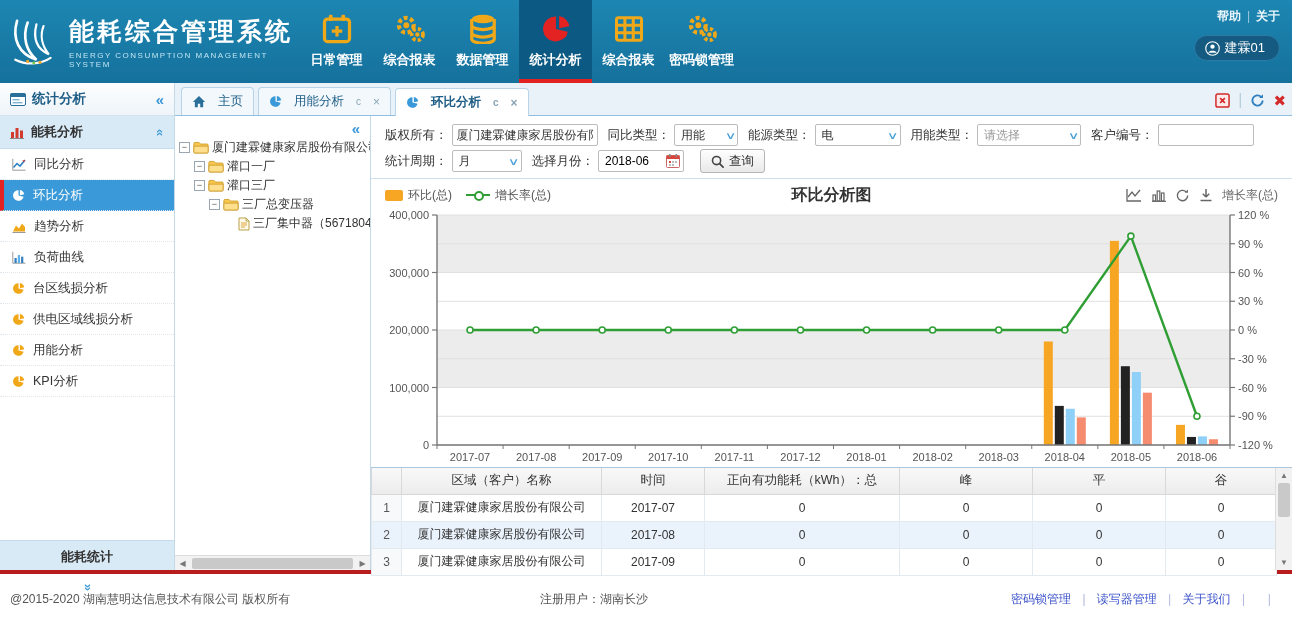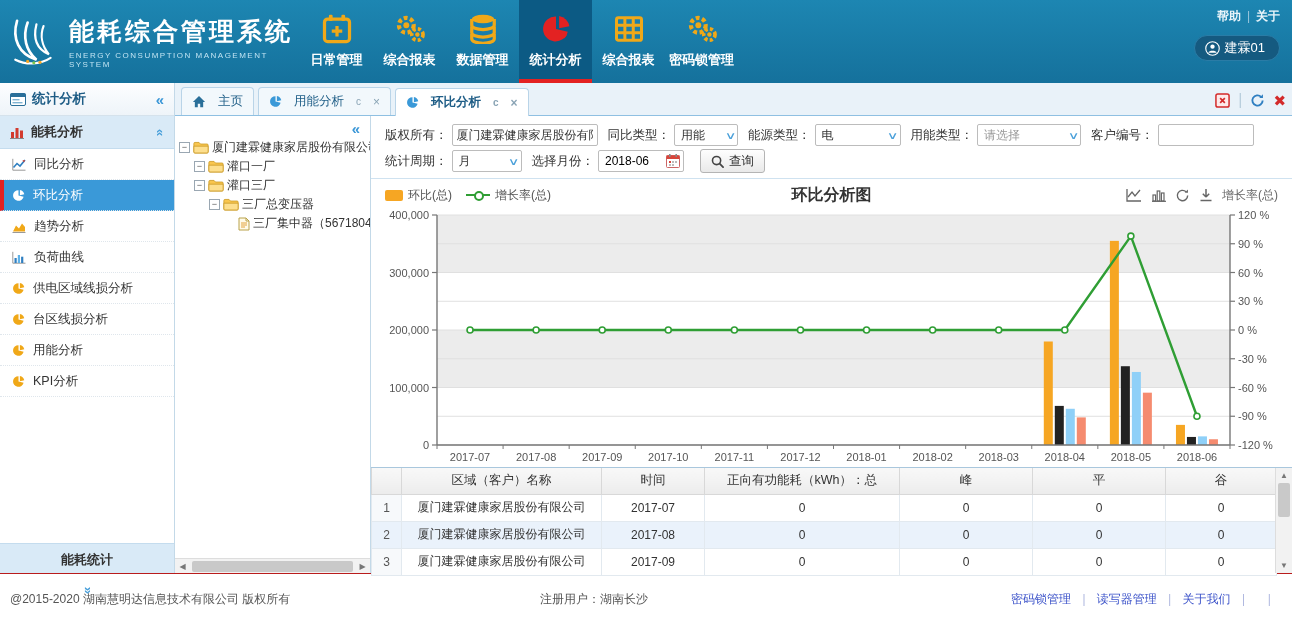--- a/index.html
+++ b/index.html
@@ -90,21 +90,21 @@
   th { background:linear-gradient(#f8f8f8,#ececec); border:1px solid #d8d8d8; border-top:none; height:26px; font-weight:normal; font-size:12.5px; }
   td { border:1px solid #e2e9ef; height:27px; text-align:center; background:#fff; }
   tr.stripe td { background:#eaf2fb; }
   td.num { background:#f7f9fb; color:#555; }
   .vscroll { position:absolute; top:0; right:0; bottom:0; width:17px; background:#f2f2f2; border-left:1px solid #ddd; display:flex; flex-direction:column; align-items:center; }
   .vs-btn { height:15px; font-size:8px; color:#777; cursor:pointer; display:flex; align-items:center; }
   .vs-thumb { width:12px; flex:0 0 34px; background:#c9c9c9; border-radius:2px; cursor:pointer; }
   .vs-space { flex:1; }
 
   
-  footer { flex:0 0 28px; border-top:1px solid #b91c1c; display:flex; align-items:center; font-size:12px; color:#555; padding:17px 10px; background:#fff; }
+  footer { flex:0 0 28px; border-top:4px solid #b91c1c; display:flex; align-items:center; font-size:12px; color:#555; padding:17px 10px; background:#fff; }
   .ft-center { position:absolute; left:540px; }
   .ft-right { margin-left:auto; color:#3b52c9; }
   .ft-right a { color:#3b52c9; text-decoration:none; cursor:pointer; }
   .ft-right .fsep { color:#98a3d6; margin:0 7px; }
 </style>
 </head>
 <body>
 
 <div class="app">
 
@@ -267,30 +267,30 @@
             </span>
             <span>负荷曲线</span>
           </li>
           <li class="sb-item">
             <span style="display:inline-flex">
               <svg width="13" height="13" viewBox="0 0 16 16">
                 <path d="M14.3 9.5 A6.6 6.6 0 1 1 8 1.4 v6.6 z" fill="#f0a818"></path>
                 <path d="M9.7 1.1 a6.6 6.6 0 0 1 5.4 5.4 l-5.4 1.1 z" fill="#f0a818"></path>
               </svg>
             </span>
-            <span>供电区域线损分析</span>
+            <span>台区线损分析</span>
           </li>
           <li class="sb-item">
             <span style="display:inline-flex">
               <svg width="13" height="13" viewBox="0 0 16 16">
                 <path d="M14.3 9.5 A6.6 6.6 0 1 1 8 1.4 v6.6 z" fill="#f0a818"></path>
                 <path d="M9.7 1.1 a6.6 6.6 0 0 1 5.4 5.4 l-5.4 1.1 z" fill="#f0a818"></path>
               </svg>
             </span>
-            <span>台区线损分析</span>
+            <span>供电区域线损分析</span>
           </li>
           <li class="sb-item">
             <span style="display:inline-flex">
               <svg width="13" height="13" viewBox="0 0 16 16">
                 <path d="M14.3 9.5 A6.6 6.6 0 1 1 8 1.4 v6.6 z" fill="#f0a818"></path>
                 <path d="M9.7 1.1 a6.6 6.6 0 0 1 5.4 5.4 l-5.4 1.1 z" fill="#f0a818"></path>
               </svg>
             </span>
             <span>用能分析</span>
           </li>

